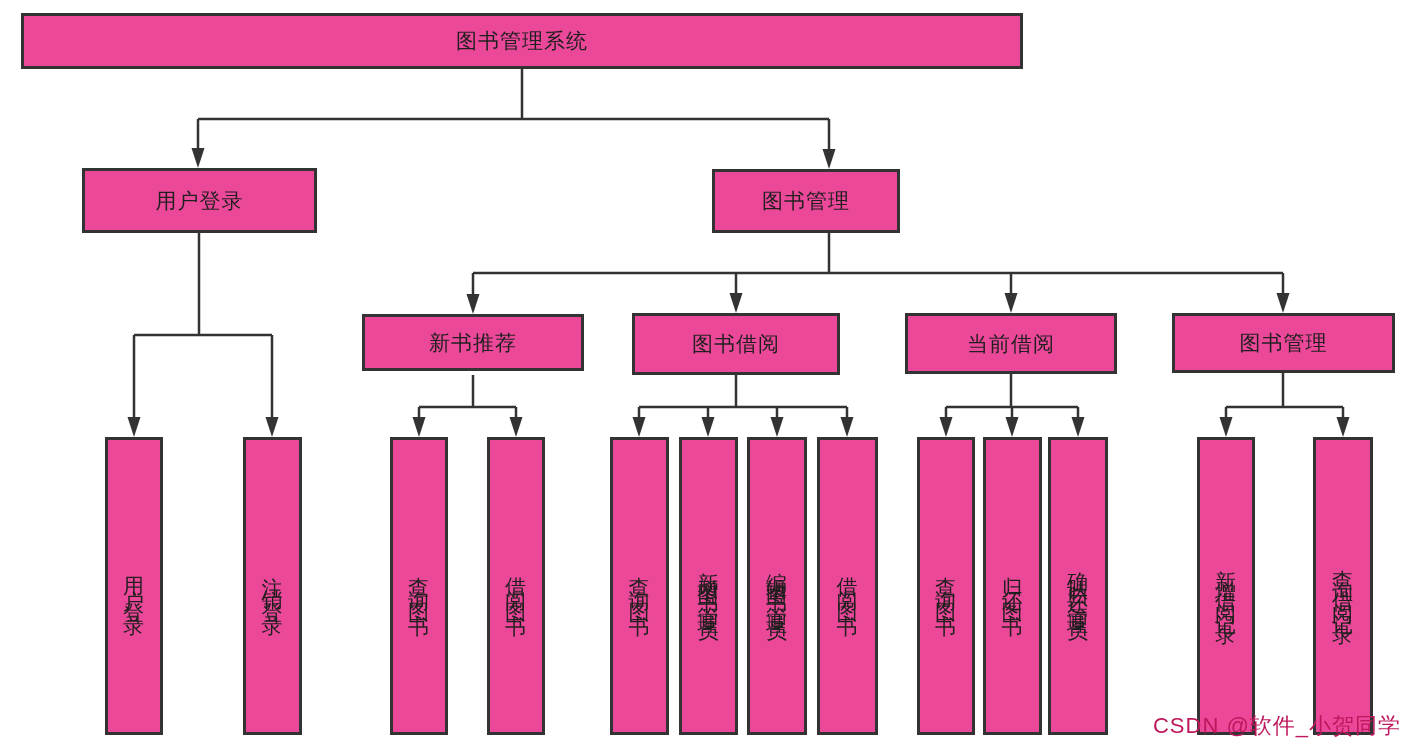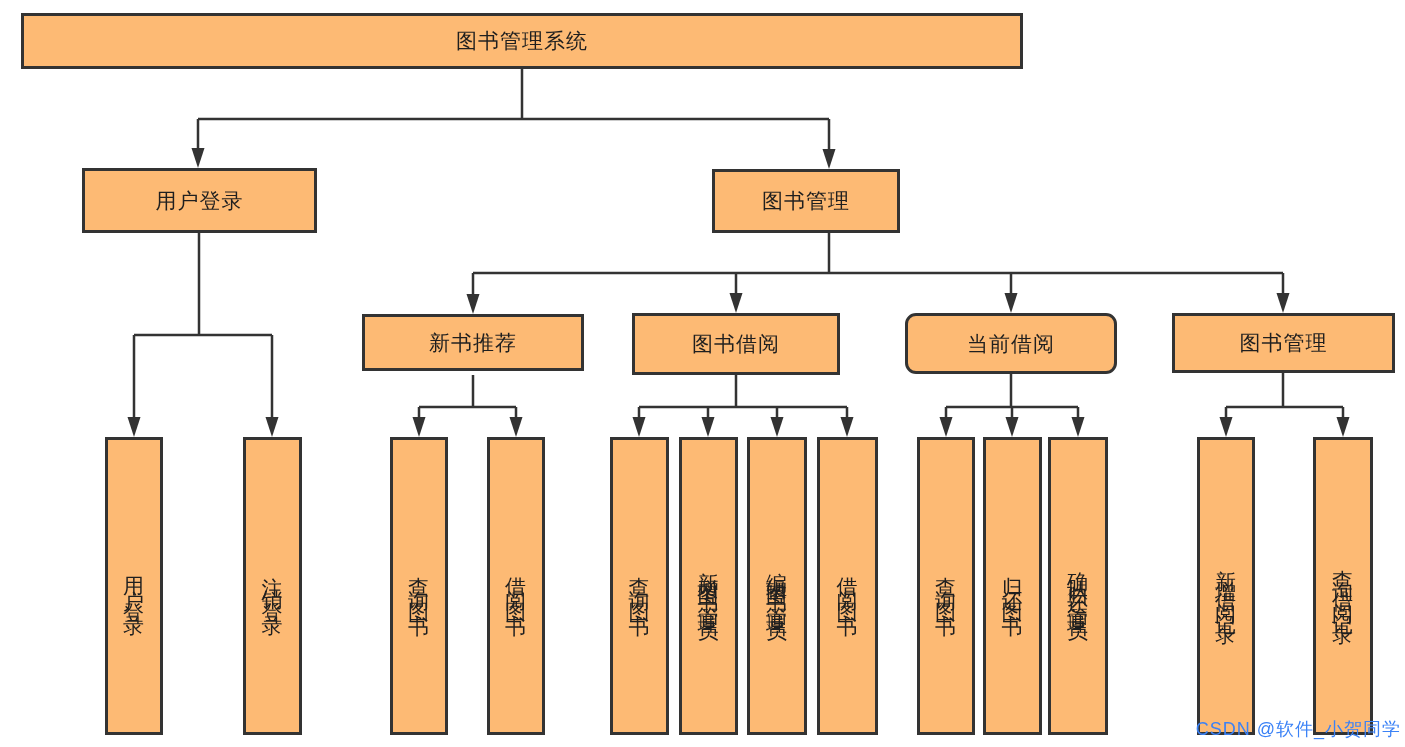--- a/index.html
+++ b/index.html
@@ -1,36 +1,36 @@
 <!DOCTYPE html>
 <html><head>
 <meta charset="utf-8">
 <style>
   html,body{margin:0;padding:0;background:#fff;}
   #stage{
     position:relative;width:1405px;height:747px;background:#fff;overflow:hidden;
     font-family:"Liberation Sans","DejaVu Sans",sans-serif;color:#1f1f1f;
   }
   .node{
-    position:absolute;box-sizing:border-box;border:3px solid #333;background:#fdba74;
+    position:absolute;box-sizing:border-box;border:3px solid #333;background:#ec4899;
     display:flex;align-items:center;justify-content:center;text-align:right;
   }
   .hlabel{font-size:21px;letter-spacing:1px;color:#1f1f1f;white-space:nowrap;}
   .vlabel{
     writing-mode:vertical-rl;text-orientation:mixed;
     font-size:21px;color:#1f1f1f;white-space:nowrap;line-height:1;
   }
   .ls13{letter-spacing:13px;}
   .ls12{letter-spacing:11px;}
   .ls8{letter-spacing:7px;}
   #wires{position:absolute;left:0;top:0;width:1405px;height:747px;}
   #wires path{stroke:#333;stroke-width:2.5;fill:none;}
   #wires polygon{fill:#333;stroke:none;}
   #watermark{
-    position:absolute;right:4px;bottom:6px;font-size:18px;color:#3b82f6;
+    position:absolute;right:4px;bottom:6px;font-size:22px;color:#be185d;
     letter-spacing:1px;z-index:5;white-space:nowrap;
   }
 </style>
 </head>
 <body>
 
 <div id="stage">
 
   <svg id="wires" viewBox="0 0 1405 747">
 
@@ -78,21 +78,21 @@
   <div class="node" style="left:712px;top:169px;width:188px;height:64px;">
     <span class="hlabel">图书管理</span>
   </div>
 
   <div class="node" style="left:362px;top:314px;width:222px;height:57px;">
     <span class="hlabel">新书推荐</span>
   </div>
   <div class="node" style="left:632px;top:313px;width:208px;height:62px;">
     <span class="hlabel">图书借阅</span>
   </div>
-  <div class="node" style="left:905px;top:313px;width:212px;height:61px;border-radius:11px;">
+  <div class="node" style="left:905px;top:313px;width:212px;height:61px;">
     <span class="hlabel">当前借阅</span>
   </div>
   <div class="node" style="left:1172px;top:313px;width:223px;height:60px;">
     <span class="hlabel">图书管理</span>
   </div>
 
   <div class="node" style="left:105px;top:437px;width:58px;height:298px;">
     <span class="vlabel ls13">用户登录</span>
   </div>
   <div class="node" style="left:243px;top:437px;width:59px;height:298px;">

